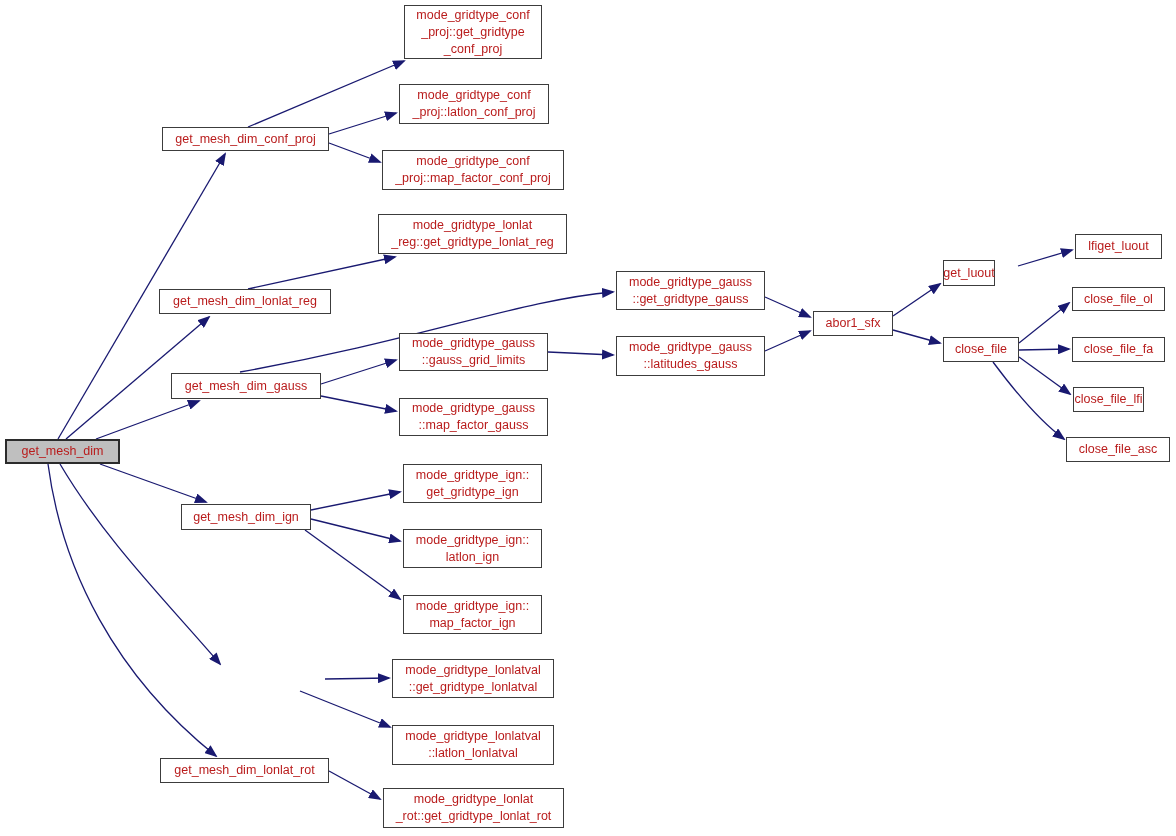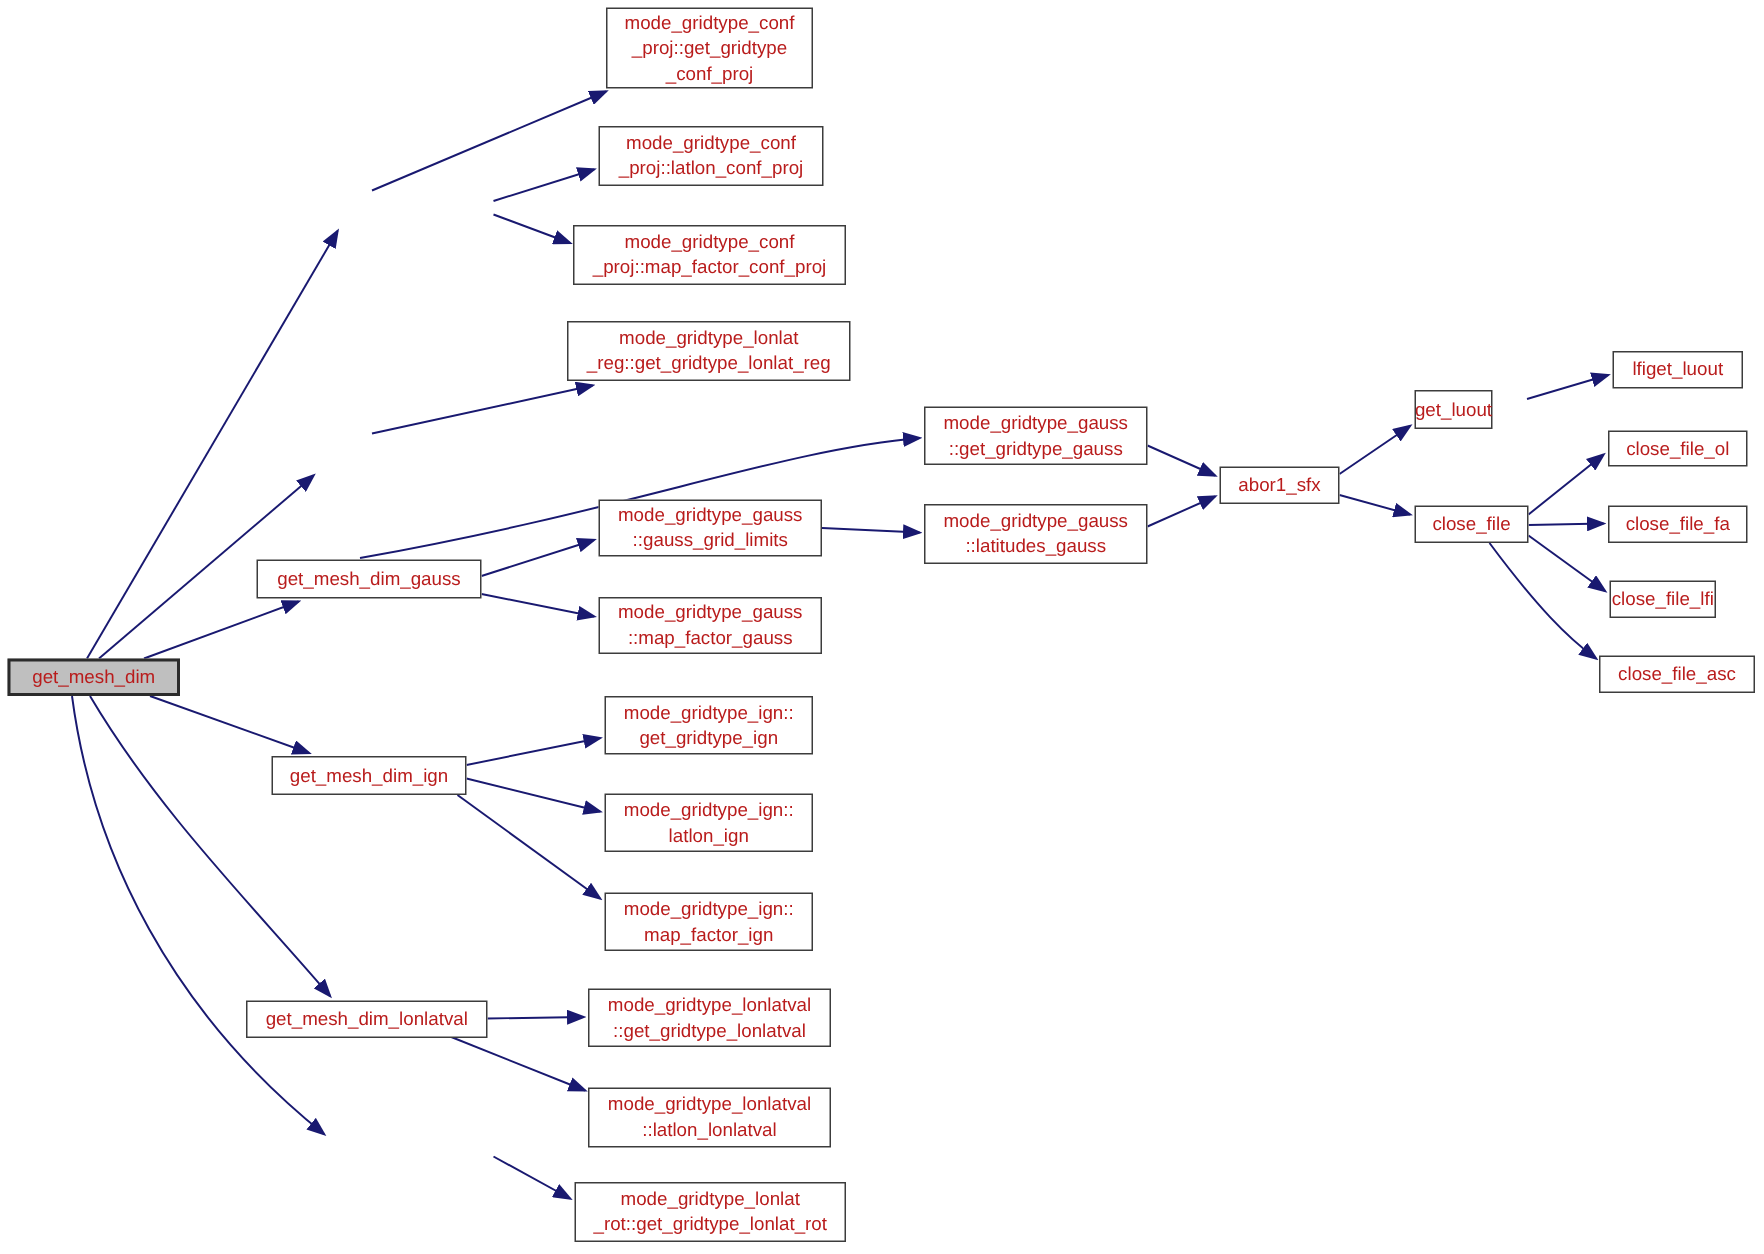--- a/index.html
+++ b/index.html
@@ -66,23 +66,25 @@
     <path class="edge" marker-end="url(#arrow)" d="M993,362 C1025,405 1045,425 1064,439"></path>
     <path class="edge" marker-end="url(#arrow)" d="M311,510 L400,492"></path>
     <path class="edge" marker-end="url(#arrow)" d="M311,519 L400,541"></path>
     <path class="edge" marker-end="url(#arrow)" d="M305,530 L400,599"></path>
     <path class="edge" marker-end="url(#arrow)" d="M325,679 L389,678"></path>
     <path class="edge" marker-end="url(#arrow)" d="M300,691 L390,727"></path>
     <path class="edge" marker-end="url(#arrow)" d="M329,771 L380,799"></path>
   </svg>
 
   <div class="node root" style="left:5px;top:439px;width:115px;height:25px">get_mesh_dim</div>
+  <div class="node" style="left:162px;top:127px;width:167px;height:24px">get_mesh_dim_conf_proj</div>
+  <div class="node" style="left:159px;top:289px;width:172px;height:25px">get_mesh_dim_lonlat_reg</div>
   <div class="node" style="left:171px;top:373px;width:150px;height:26px">get_mesh_dim_gauss</div>
   <div class="node" style="left:181px;top:504px;width:130px;height:26px">get_mesh_dim_ign</div>
-  <div class="node" style="left:164px;top:667px;width:161px;height:25px">get_mesh_dim_lonlatval</div>
+  <div class="node" style="left:160px;top:758px;width:169px;height:25px">get_mesh_dim_lonlat_rot</div>
 
   <div class="node" style="left:404px;top:5px;width:138px;height:54px">mode_gridtype_conf
 _proj::get_gridtype
 _conf_proj</div>
   <div class="node" style="left:399px;top:84px;width:150px;height:40px">mode_gridtype_conf
 _proj::latlon_conf_proj</div>
   <div class="node" style="left:382px;top:150px;width:182px;height:40px">mode_gridtype_conf
 _proj::map_factor_conf_proj</div>
   <div class="node" style="left:378px;top:214px;width:189px;height:40px">mode_gridtype_lonlat
 _reg::get_gridtype_lonlat_reg</div>

